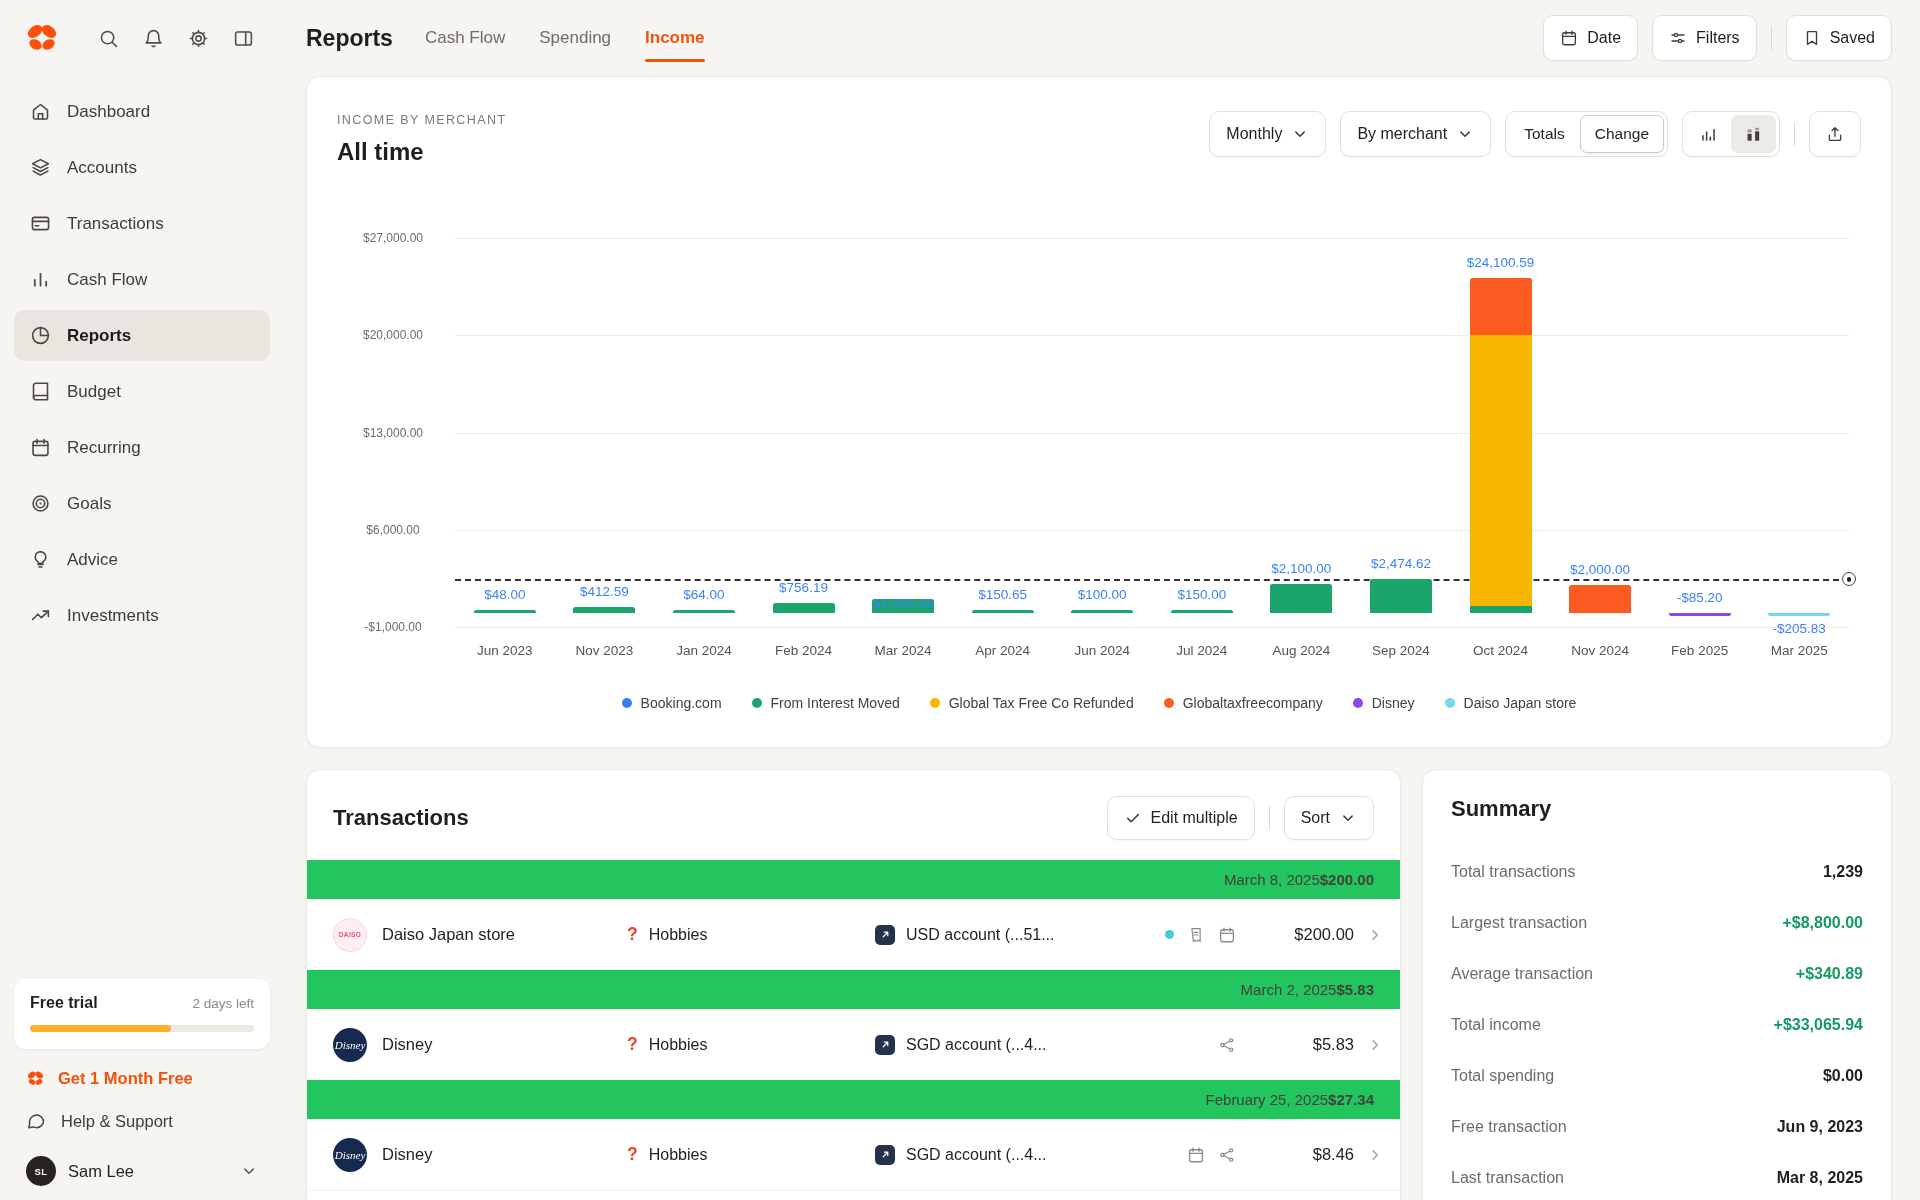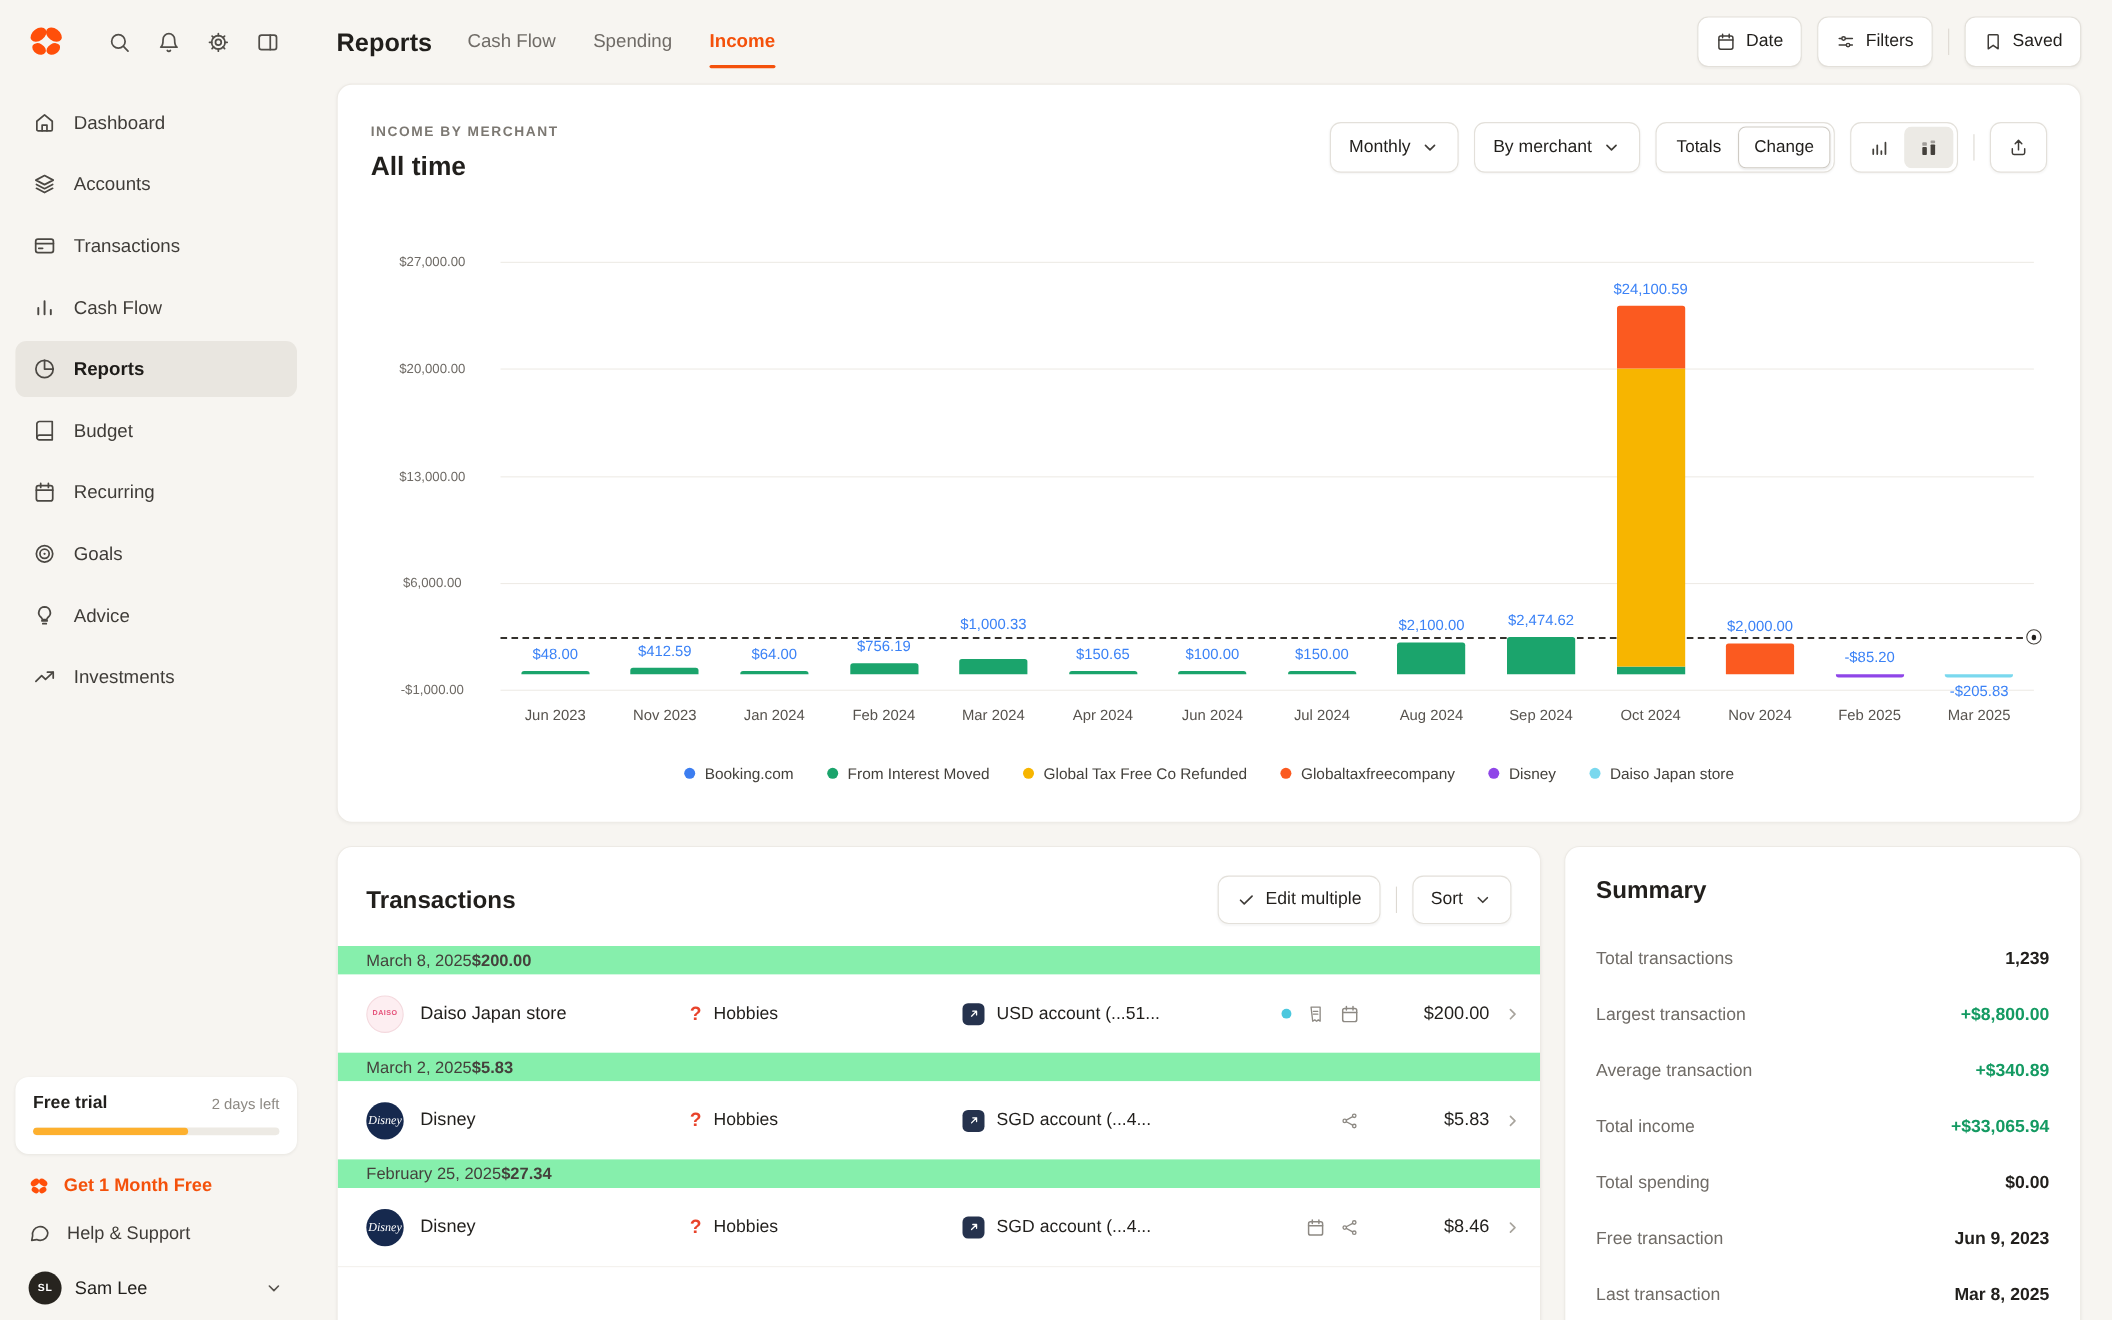--- a/index.html
+++ b/index.html
@@ -48,21 +48,21 @@
   .btn svg{width:18px;height:18px;color:#3f3c38}
   .vdiv{width:1px;height:24px;background:#ddd9d2}
 
   
   .content{padding:0 28px 0 22px;flex:1;min-height:0}
   .card{background:#fff;border:1px solid #edeae5;border-radius:14px;box-shadow:0 1px 3px rgba(26,22,16,.04)}
 
   
   .chart-card{height:672px;padding:30px;position:relative}
   .chart-head{display:flex;justify-content:space-between;align-items:flex-start}
-  .eyebrow{font-size:12.5px;letter-spacing:1.4px;color:#7c7872;font-weight:700;margin-top:6px}
+  .eyebrow{font-size:12.5px;letter-spacing:1.4px;color:#7c7872;font-weight:400;margin-top:6px}
   .chart-title{font-size:24px;font-weight:700;margin-top:11px}
   .chart-controls{display:flex;align-items:center;gap:14px;margin-top:4px}
   .seg{display:flex;align-items:center;background:#fff;border:1px solid #e3e0da;border-radius:10px;padding:3px;height:46px;box-shadow:0 1px 2px rgba(26,22,16,.04)}
   .seg .opt{height:100%;display:flex;align-items:center;padding:0 14px;font-size:15.5px;font-weight:500;color:#211f1c;border-radius:7px;border:1px solid transparent;cursor:pointer}
   .seg .opt.selected{border-color:#cfcbc4;box-shadow:0 1px 2px rgba(0,0,0,.08)}
   .seg.icons .opt{padding:0 12px;color:#44413c}
   .seg.icons .opt svg{width:19px;height:19px}
   .seg.icons .opt.selected{background:#eceae5;border-color:transparent;box-shadow:none}
   .chart-area{position:relative;height:452px;margin-top:47px}
   .gridline{position:absolute;height:1px;background:#eeebe6}
@@ -77,21 +77,21 @@
   .legend-item{display:flex;align-items:center;gap:9px;font-size:14px;color:#44413c;cursor:pointer}
   .legend-dot{width:10px;height:10px;border-radius:50%}
 
   
   .bottom-row{display:flex;gap:21px;margin-top:21px;align-items:flex-start}
   .tx-card{width:1095px;flex:0 0 1095px;height:620px;padding-top:26px;overflow:hidden}
   .tx-head{display:flex;align-items:center;padding:0 26px;margin-bottom:20px}
   .tx-title{font-size:22px;font-weight:700;flex:1}
   .tx-head .btn{height:44px}
   .tx-head .vdiv{margin:0 14px}
-  .tx-group{display:flex;justify-content:flex-start;align-items:center;background:#86efac;padding:0 26px;height:26px;font-size:15px;color:#44413c;font-weight:500}
+  .tx-group{display:flex;justify-content:flex-end;align-items:center;background:#22c55e;padding:0 26px;height:39px;font-size:15px;color:#44413c;font-weight:500}
   .g-total{font-weight:700}
   .tx-row{display:grid;grid-template-columns:294px 248px 1fr auto 112px 30px;align-items:center;height:71px;padding:0 16px 0 26px;cursor:pointer;background:#fff}
   .tx-row + .tx-row{border-top:1px solid #f3f1ed}
   .merchant{display:flex;align-items:center;gap:15px;font-size:16.5px;font-weight:500}
   .mlogo{width:34px;height:34px;border-radius:50%;display:flex;align-items:center;justify-content:center;flex:0 0 34px;overflow:hidden}
   .mlogo.daiso{background:#fdeef1;border:1px solid #f4d9de;color:#e5527a;font-size:6.5px;font-weight:700;letter-spacing:.4px}
   .mlogo.disney{background:#16294e;color:#fff;font-family:"Liberation Serif",serif;font-style:italic;font-size:11px}
   .cat{display:flex;align-items:center;gap:11px;font-size:16px}
   .cat-q{color:#e8432b;font-weight:700;font-size:17.5px}
   .acct{display:flex;align-items:center;gap:11px;font-size:16px}
@@ -405,21 +405,21 @@
             <div class="bar-seg" style="left:236.35714285714283px;top:394.3750889285714px;width:62px;height:5.732053928571428px;background:#1ba46c;border-radius:2.5px 2.5px 0 0;"></div>
             <div class="bar-label" style="left:267.35714285714283px;top:371.3750889285714px">$412.59</div>
             <div class="xtick" style="left:267.35714285714283px;top:430px">Nov 2023</div>
             <div class="bar-seg" style="left:335.9285714285714px;top:397.10714285714283px;width:62px;height:3px;background:#1ba46c;border-radius:2.5px 2.5px 0 0;"></div>
             <div class="bar-label" style="left:366.9285714285714px;top:374.10714285714283px">$64.00</div>
             <div class="xtick" style="left:366.9285714285714px;top:430px">Jan 2024</div>
             <div class="bar-seg" style="left:435.5px;top:389.6015032142857px;width:62px;height:10.505639642857144px;background:#1ba46c;border-radius:2.5px 2.5px 0 0;"></div>
             <div class="bar-label" style="left:466.5px;top:366.6015032142857px">$756.19</div>
             <div class="xtick" style="left:466.5px;top:430px">Feb 2024</div>
             <div class="bar-seg" style="left:535.0714285714286px;top:386.2097010714285px;width:62px;height:13.897441785714285px;background:#1ba46c;border-radius:2.5px 2.5px 0 0;"></div>
-            <div class="bar-label" style="left:566.0714285714286px;top:347px">$1,000.33</div>
+            <div class="bar-label" style="left:566.0714285714286px;top:383px">$1,000.33</div>
             <div class="xtick" style="left:566.0714285714286px;top:430px">Mar 2024</div>
             <div class="bar-seg" style="left:634.6428571428572px;top:397.10714285714283px;width:62px;height:3px;background:#1ba46c;border-radius:2.5px 2.5px 0 0;"></div>
             <div class="bar-label" style="left:665.6428571428572px;top:374.10714285714283px">$150.65</div>
             <div class="xtick" style="left:665.6428571428572px;top:430px">Apr 2024</div>
             <div class="bar-seg" style="left:734.2142857142858px;top:397.10714285714283px;width:62px;height:3px;background:#1ba46c;border-radius:2.5px 2.5px 0 0;"></div>
             <div class="bar-label" style="left:765.2142857142858px;top:374.10714285714283px">$100.00</div>
             <div class="xtick" style="left:765.2142857142858px;top:430px">Jun 2024</div>
             <div class="bar-seg" style="left:833.7857142857143px;top:397.10714285714283px;width:62px;height:3px;background:#1ba46c;border-radius:2.5px 2.5px 0 0;"></div>
             <div class="bar-label" style="left:864.7857142857143px;top:374.10714285714283px">$150.00</div>
             <div class="xtick" style="left:864.7857142857143px;top:430px">Jul 2024</div>

